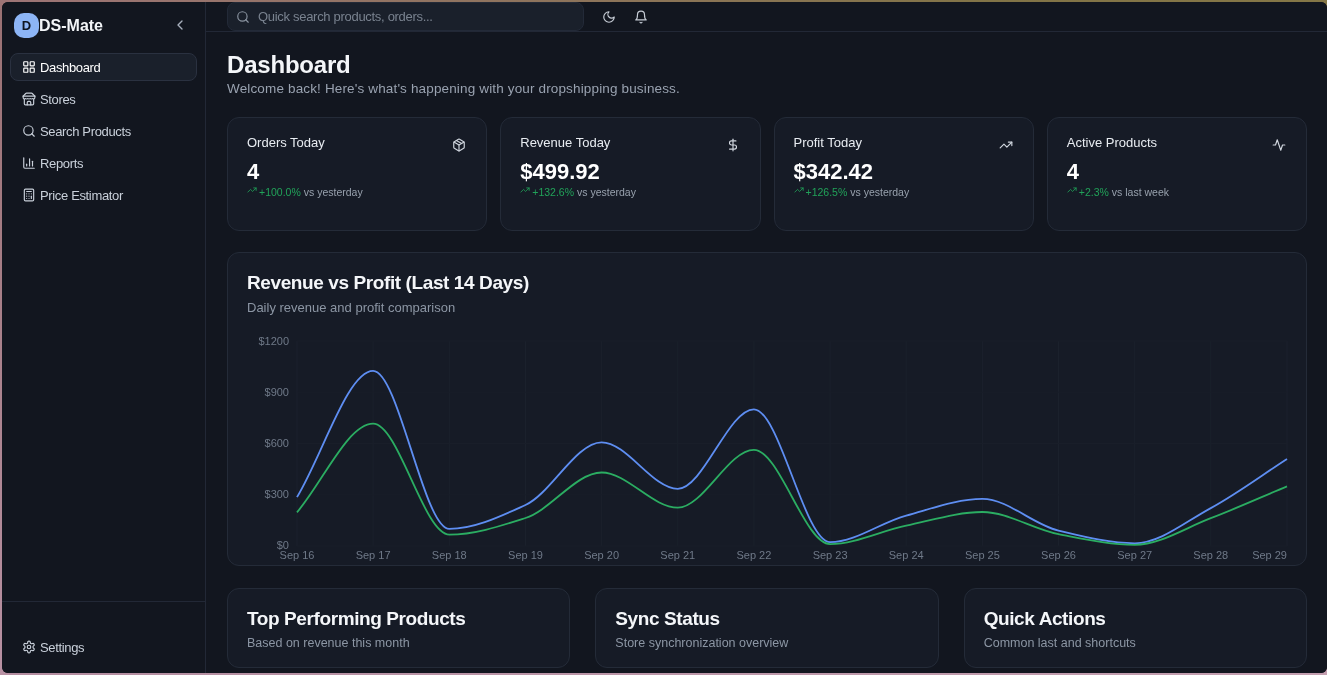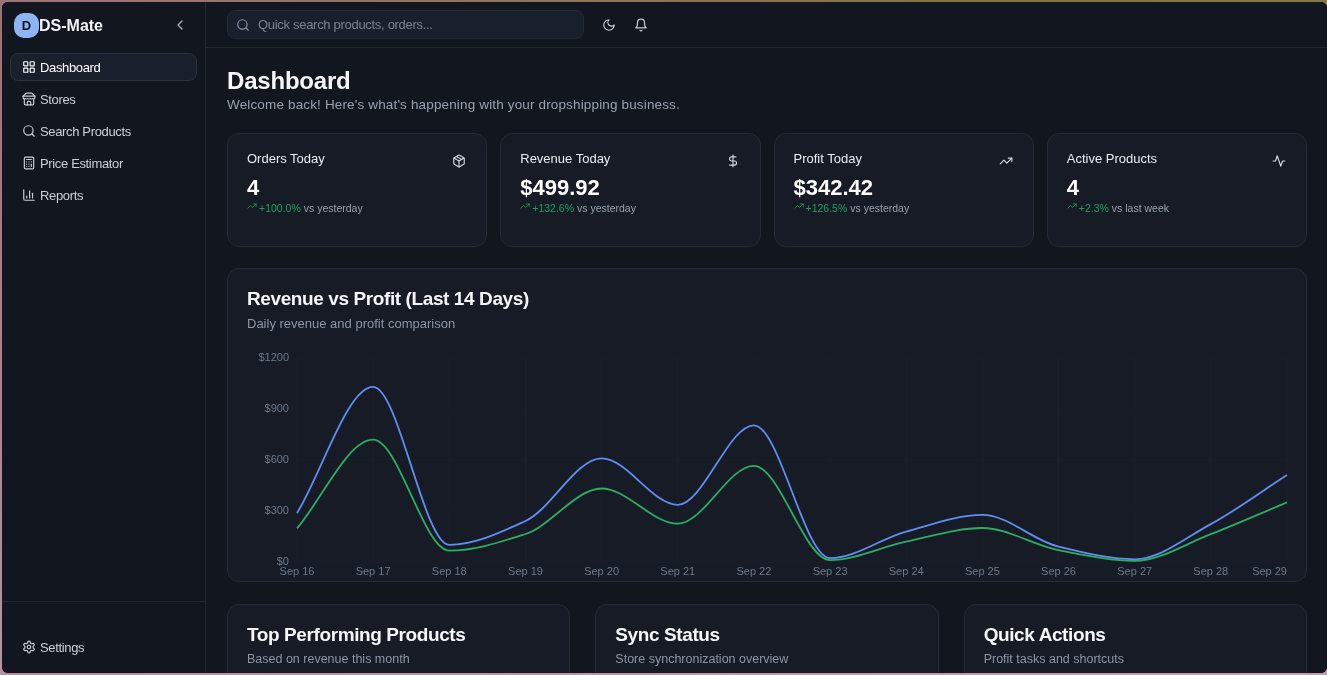--- a/index.html
+++ b/index.html
@@ -33,21 +33,21 @@
   height:28px; margin-bottom:4px; display:flex; align-items:center;
   padding:0 0 0 11px; border-radius:8px; color:#c9d0da; font-size:13px; letter-spacing:-0.35px;
   border:1px solid transparent;
 }
 .nav-item svg { width:14px; height:14px; margin-right:4px; flex:none; }
 .nav-item.active { background:#1a202b; border-color:#2a3140; color:#ffffff; }
 .side-foot { margin-top:auto; border-top:1px solid #222836; padding:31px 8px 8px; }
 
 .main { flex:1; display:flex; flex-direction:column; min-width:0; }
 .topbar {
-  height:46px; background:#12161f; border-bottom:1px solid #222836;
+  height:30px; background:#12161f; border-bottom:1px solid #222836;
   display:flex; align-items:center; padding:0 16px 0 21px; flex:none;
 }
 .search {
   width:357px; height:29px; background:#1a202b; border:1px solid #232a38; border-radius:8px;
   display:flex; align-items:center; padding:0 8px; color:#79828f; font-size:13px; letter-spacing:-0.3px;
 }
 .search svg { width:14px; height:14px; margin-right:8px; color:#8a93a0; }
 .tbicon { width:14px; height:14px; color:#c6ccd5; }
 .moon { margin-left:18px; }
 .bell { margin-left:18px; }
@@ -108,41 +108,41 @@
       </div>
       <div class="nav-item">
         <svg viewBox="0 0 24 24" fill="none" stroke="currentColor" stroke-width="2" stroke-linecap="round" stroke-linejoin="round">
             <circle cx="11" cy="11" r="8"></circle>
             <path d="m21 21-4.3-4.3"></path>
           </svg>
         Search Products
       </div>
       <div class="nav-item">
         <svg viewBox="0 0 24 24" fill="none" stroke="currentColor" stroke-width="2" stroke-linecap="round" stroke-linejoin="round">
+            <path d="M3 3v16a2 2 0 0 0 2 2h16"></path>
+            <path d="M18 17V9"></path>
+            <path d="M13 17V5"></path>
+            <path d="M8 17v-3"></path>
+          </svg>
+        Reports
+      </div>
+      <div class="nav-item">
+        <svg viewBox="0 0 24 24" fill="none" stroke="currentColor" stroke-width="2" stroke-linecap="round" stroke-linejoin="round">
             <rect width="16" height="20" x="4" y="2" rx="2"></rect>
             <line x1="8" x2="16" y1="6" y2="6"></line>
             <line x1="16" x2="16" y1="14" y2="18"></line>
             <path d="M16 10h.01"></path>
             <path d="M12 10h.01"></path>
             <path d="M8 10h.01"></path>
             <path d="M12 14h.01"></path>
             <path d="M8 14h.01"></path>
             <path d="M12 18h.01"></path>
             <path d="M8 18h.01"></path>
           </svg>
         Price Estimator
-      </div>
-      <div class="nav-item">
-        <svg viewBox="0 0 24 24" fill="none" stroke="currentColor" stroke-width="2" stroke-linecap="round" stroke-linejoin="round">
-            <path d="M3 3v16a2 2 0 0 0 2 2h16"></path>
-            <path d="M18 17V9"></path>
-            <path d="M13 17V5"></path>
-            <path d="M8 17v-3"></path>
-          </svg>
-        Reports
       </div>
     </nav>
     <div class="side-foot">
       <div class="nav-item">
         <svg viewBox="0 0 24 24" fill="none" stroke="currentColor" stroke-width="2" stroke-linecap="round" stroke-linejoin="round">
             <path d="M12.22 2h-.44a2 2 0 0 0-2 2v.18a2 2 0 0 1-1 1.73l-.43.25a2 2 0 0 1-2 0l-.15-.08a2 2 0 0 0-2.73.73l-.22.38a2 2 0 0 0 .73 2.73l.15.1a2 2 0 0 1 1 1.72v.51a2 2 0 0 1-1 1.74l-.15.09a2 2 0 0 0-.73 2.73l.22.38a2 2 0 0 0 2.73.73l.15-.08a2 2 0 0 1 2 0l.43.25a2 2 0 0 1 1 1.73V20a2 2 0 0 0 2 2h.44a2 2 0 0 0 2-2v-.18a2 2 0 0 1 1-1.73l.43-.25a2 2 0 0 1 2 0l.15.08a2 2 0 0 0 2.73-.73l.22-.39a2 2 0 0 0-.73-2.73l-.15-.08a2 2 0 0 1-1-1.74v-.5a2 2 0 0 1 1-1.74l.15-.09a2 2 0 0 0 .73-2.73l-.22-.38a2 2 0 0 0-2.73-.73l-.15.08a2 2 0 0 1-2 0l-.43-.25a2 2 0 0 1-1-1.73V4a2 2 0 0 0-2-2z"></path>
             <circle cx="12" cy="12" r="3"></circle>
           </svg>
         Settings
       </div>
@@ -276,18 +276,18 @@
         <div class="card bcard">
           <h2>Top Performing Products</h2>
           <div class="subtle">Based on revenue this month</div>
         </div>
         <div class="card bcard">
           <h2>Sync Status</h2>
           <div class="subtle">Store synchronization overview</div>
         </div>
         <div class="card bcard">
           <h2>Quick Actions</h2>
-          <div class="subtle">Profit tasks and shortcuts</div>
+          <div class="subtle">Common last and shortcuts</div>
         </div>
       </div>
     </div>
   </div>
 </div>
 
 </body></html>

